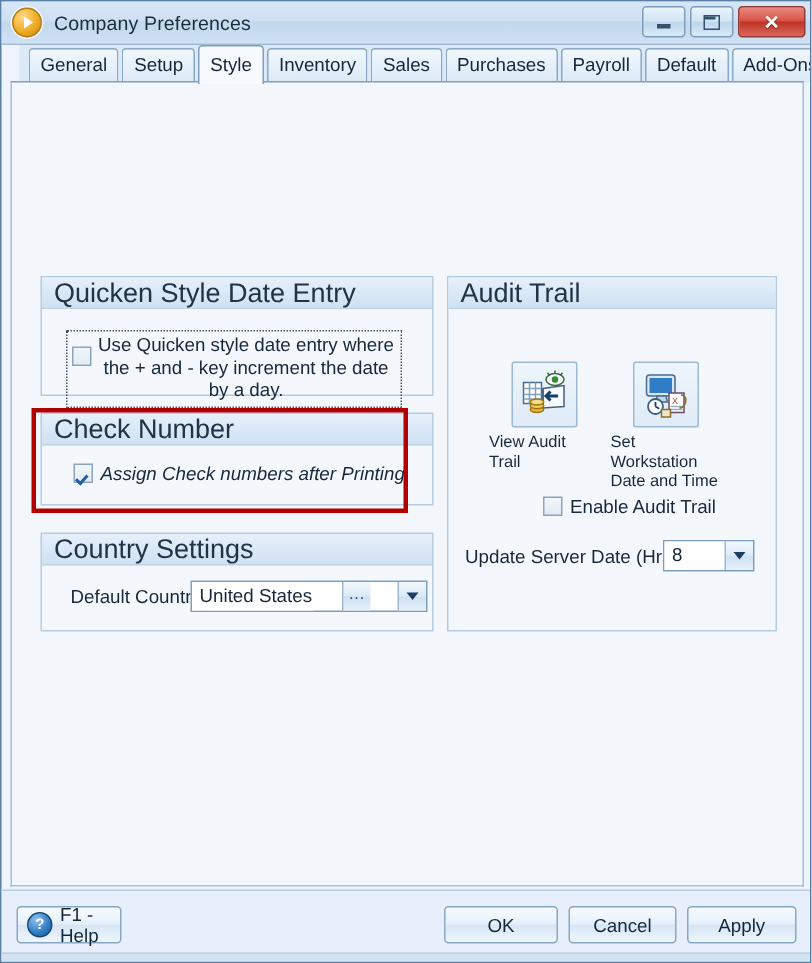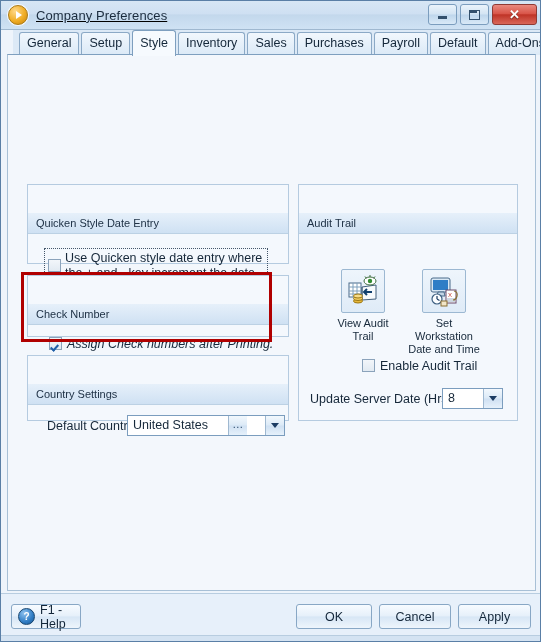--- a/index.html
+++ b/index.html
@@ -25,21 +25,20 @@
   
   .titlebar {
     position: absolute;
     left: 0; top: 0;
     width: 541px;
     height: 28px;
     background: linear-gradient(to bottom, #d7e6f5 0%, #cfe0f2 45%, #c3d8ec 50%, #cfe2f4 100%);
     border-bottom: 1px solid #9fb8d0;
     display: flex;
     align-items: center;
-    text-decoration: underline;
   }
   .app-icon {
     width: 18px; height: 18px;
     margin-left: 7px;
     border-radius: 50%;
     background: radial-gradient(circle at 35% 30%, #ffd98a 0%, #f0ad25 55%, #c4820d 100%);
     border: 1px solid #b07c12;
     box-shadow: 0 0 0 1px #f4f7fb;
     display: flex; align-items: center; justify-content: center;
     flex: none;
@@ -139,26 +138,25 @@
   .group {
     position: absolute;
     background: #f4f8fd;
     border: 1px solid #b5cbe0;
     box-sizing: border-box;
   }
   .group-header {
     height: 21px;
     line-height: 20px;
     padding-left: 8px;
-    font-size: 11px;
+    font-size: 18px;
     color: #203347;
     background: linear-gradient(to bottom, #e6f0fa 0%, #cfe1f3 100%);
     border-bottom: 1px solid #bcd1e4;
     box-sizing: border-box;
-    margin-top: 28px;
   }
   .group-body { position: relative; }
 
   
   .cbrow { display: flex; align-items: flex-start; }
   .checkbox {
     width: 13px; height: 13px;
     box-sizing: border-box;
     border: 1px solid #8ba3bb;
     background: linear-gradient(to bottom, #f2f6fa 0%, #e2eaf2 100%);
@@ -214,21 +212,21 @@
   .combo .arrow-btn::after {
     content: "";
     width: 0; height: 0;
     border-left: 4px solid transparent;
     border-right: 4px solid transparent;
     border-top: 5px solid #1c3c63;
   }
   .combo .ell-btn { font-size: 11px; letter-spacing: .5px; padding-bottom: 4px; color:#2a4a6b; }
 
   
-  .toolbtn-wrap { text-align: center; width: 74px; }
+  .toolbtn-wrap { text-align: left; width: 74px; }
   .toolbtn {
     width: 44px; height: 44px;
     margin: 0 auto;
     box-sizing: border-box;
     border: 1px solid #9cb8d2;
     border-radius: 2px;
     background: linear-gradient(to bottom, #eef5fc 0%, #dfebf7 100%);
     display: flex; align-items: center; justify-content: center;
     cursor: default;
   }
@@ -333,21 +331,21 @@
 
   </div>
 
   <div class="page">
 
     <div class="group" style="left:19px; top:129px; width:262px; height:80px;">
       <div class="group-header">Quicken Style Date Entry</div>
       <div class="group-body" style="height:58px;">
         <div class="cbrow focus-box" style="position:absolute; left:16px; top:14px; width:215px;">
           <span class="checkbox" style="margin-top:8px;"></span>
-          <span class="cb-label" style="margin-left:4px;">Use Quicken style date entry where the + and - key increment the date by a day.</span>
+          <span class="cb-label" style="margin-left:4px;text-align:center;">Use Quicken style date entry where the + and - key increment the date by a day.</span>
         </div>
       </div>
     </div>
 
     <div class="group" style="left:19px; top:220px; width:262px; height:62px;">
       <div class="group-header">Check Number</div>
       <div class="group-body" style="height:40px;">
         <div class="cbrow" style="position:absolute; left:21px; top:12px;">
           <span class="checkbox checked"></span>
           <span class="cb-label" style="margin-left:5px;font-style:italic;">Assign Check numbers after Printing.</span>

